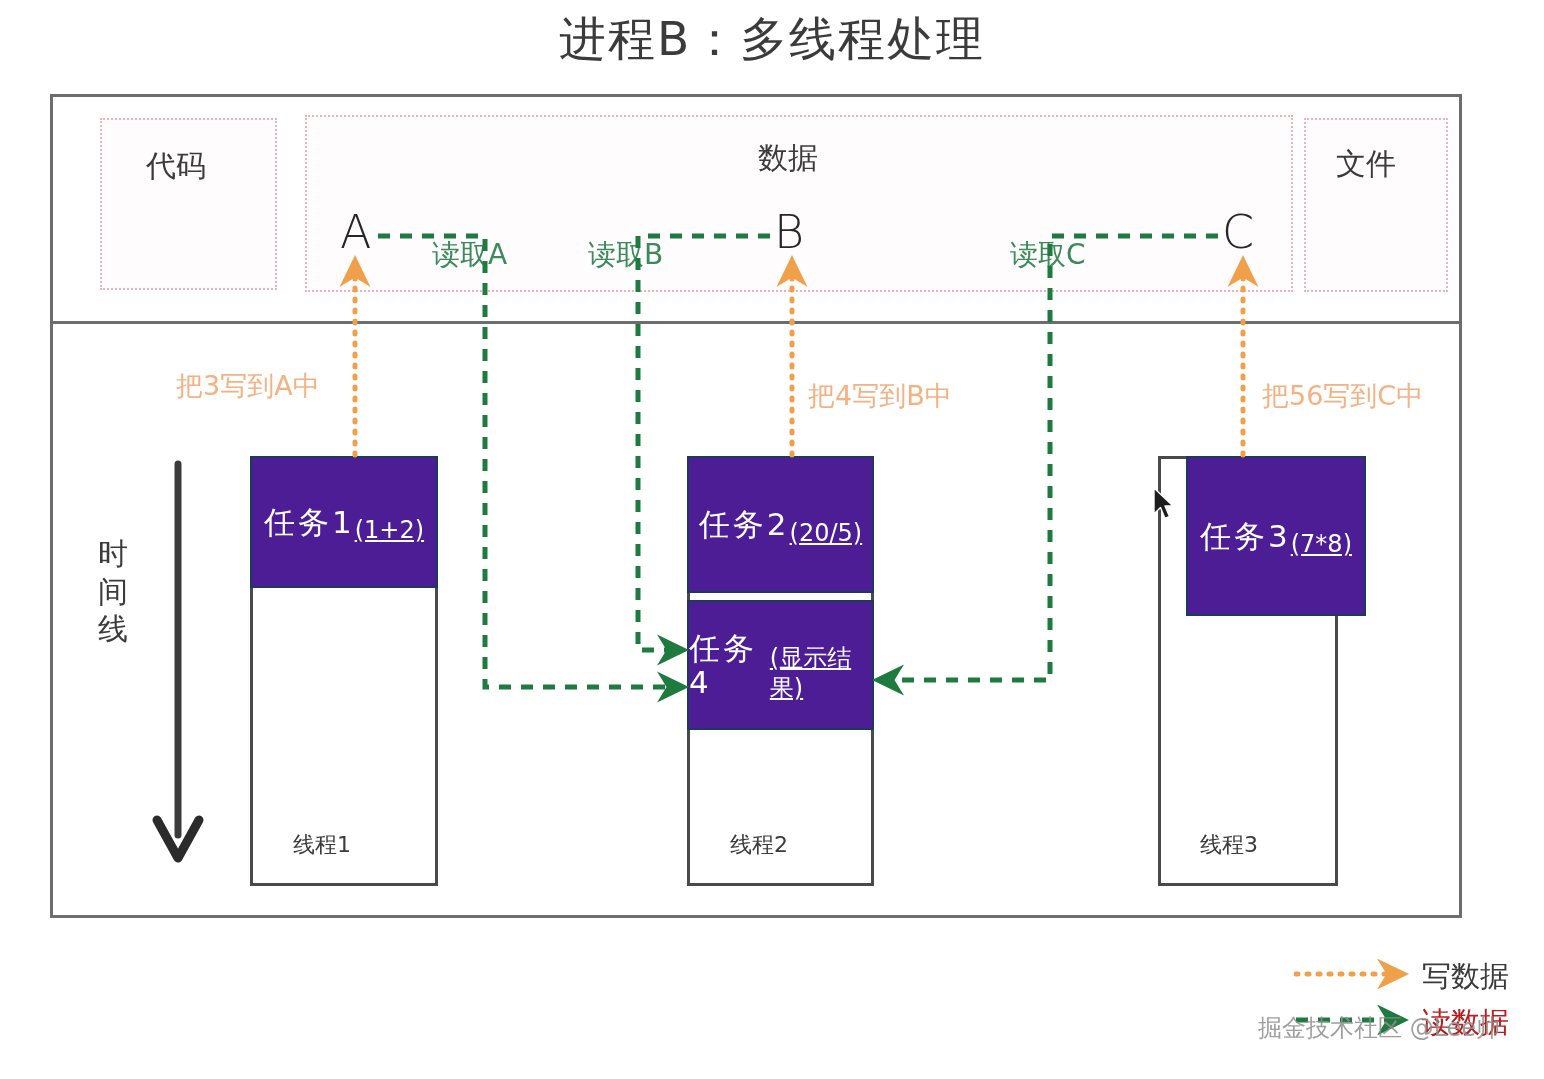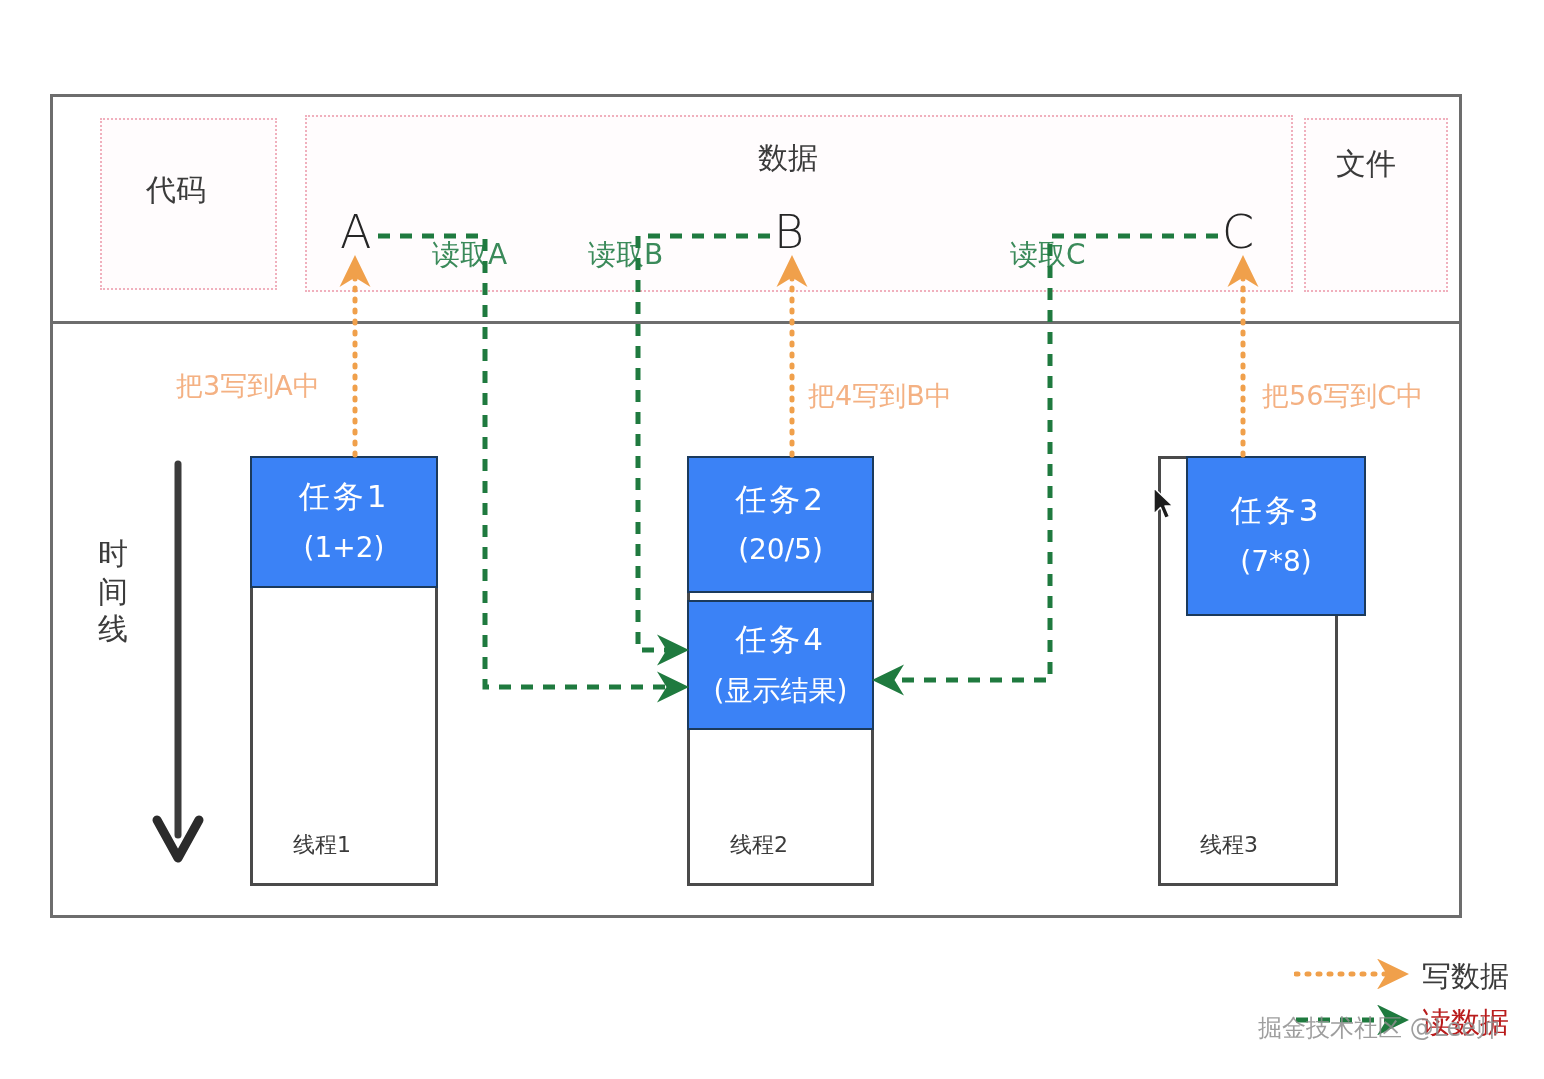--- a/index.html
+++ b/index.html
@@ -38,21 +38,21 @@
     position:absolute;
     border:2px dotted #f0b0bd;
     box-sizing:border-box;
     background:rgba(255,250,251,0.55);
   }
   .mem-label{
     position:absolute;
     color:#3b3b3b;font-size:30px;white-space:nowrap;
   }
   #mem-box-code{left:100px;top:118px;width:177px;height:172px;}
-  #label-code{left:146px;top:146px;margin-top:24px;}
+  #label-code{left:146px;top:146px;}
   #mem-box-data{left:305px;top:115px;width:988px;height:177px;}
   #label-data{left:758px;top:138px;}
   #mem-box-file{left:1304px;top:118px;width:144px;height:174px;}
   #label-file{left:1336px;top:144px;}
 
   
   .var-letter{
     position:absolute;color:#262626;
     font-size:46px;line-height:1;font-family:"DejaVu Sans","Liberation Sans",sans-serif;
     font-weight:300;
@@ -88,27 +88,27 @@
   
   .thread-box{
     position:absolute;border:3px solid #4a4a4a;
     box-sizing:border-box;background:#fff;
   }
   #thread-box-1{left:250px;top:456px;width:188px;height:430px;}
   #thread-box-2{left:687px;top:456px;width:187px;height:430px;}
   #thread-box-3{left:1158px;top:456px;width:180px;height:430px;}
 
   .task-block{
-    position:absolute;background:#3b82f6;
+    position:absolute;background:#4c1d95;
     border:2px solid #1b3a5c;box-sizing:border-box;
-    display:flex;flex-direction:column;align-items:center;justify-content:center;
+    display:flex;flex-direction:row;align-items:center;justify-content:center;
     color:#ffffff;
   }
   .task-title{font-size:31px;letter-spacing:3px;line-height:1.1;}
-  .task-expr{font-size:28px;line-height:1.25;margin-top:16px;}
+  .task-expr{font-size:24px;line-height:1.25;margin-top:16px;text-decoration:underline;}
 
   #task-block-1{left:250px;top:456px;width:188px;height:132px;}
   #task-block-2{left:687px;top:456px;width:187px;height:137px;}
   #task-block-4{left:687px;top:600px;width:187px;height:130px;}
   #task-block-3{left:1186px;top:456px;width:180px;height:160px;}
 
   .thread-name{
     position:absolute;color:#3b3b3b;font-size:22px;white-space:nowrap;
   }
   #thread-name-1{left:293px;top:830px;}
@@ -134,20 +134,21 @@
   #connectors{position:absolute;left:0;top:0;width:1544px;height:1079px;pointer-events:none;}
 
   
   #mouse-cursor{position:absolute;left:1152px;top:487px;}
 </style>
 </head>
 <body>
 
 <div class="stage">
 
+  <div id="diagram-title">进程B：多线程处理</div>
 
   <div id="outer-frame"></div>
   <div id="frame-divider"></div>
 
   <div class="mem-box" id="mem-box-code"></div>
   <div class="mem-label" id="label-code">代码</div>
 
   <div class="mem-box" id="mem-box-data"></div>
   <div class="mem-label" id="label-data">数据</div>
 

